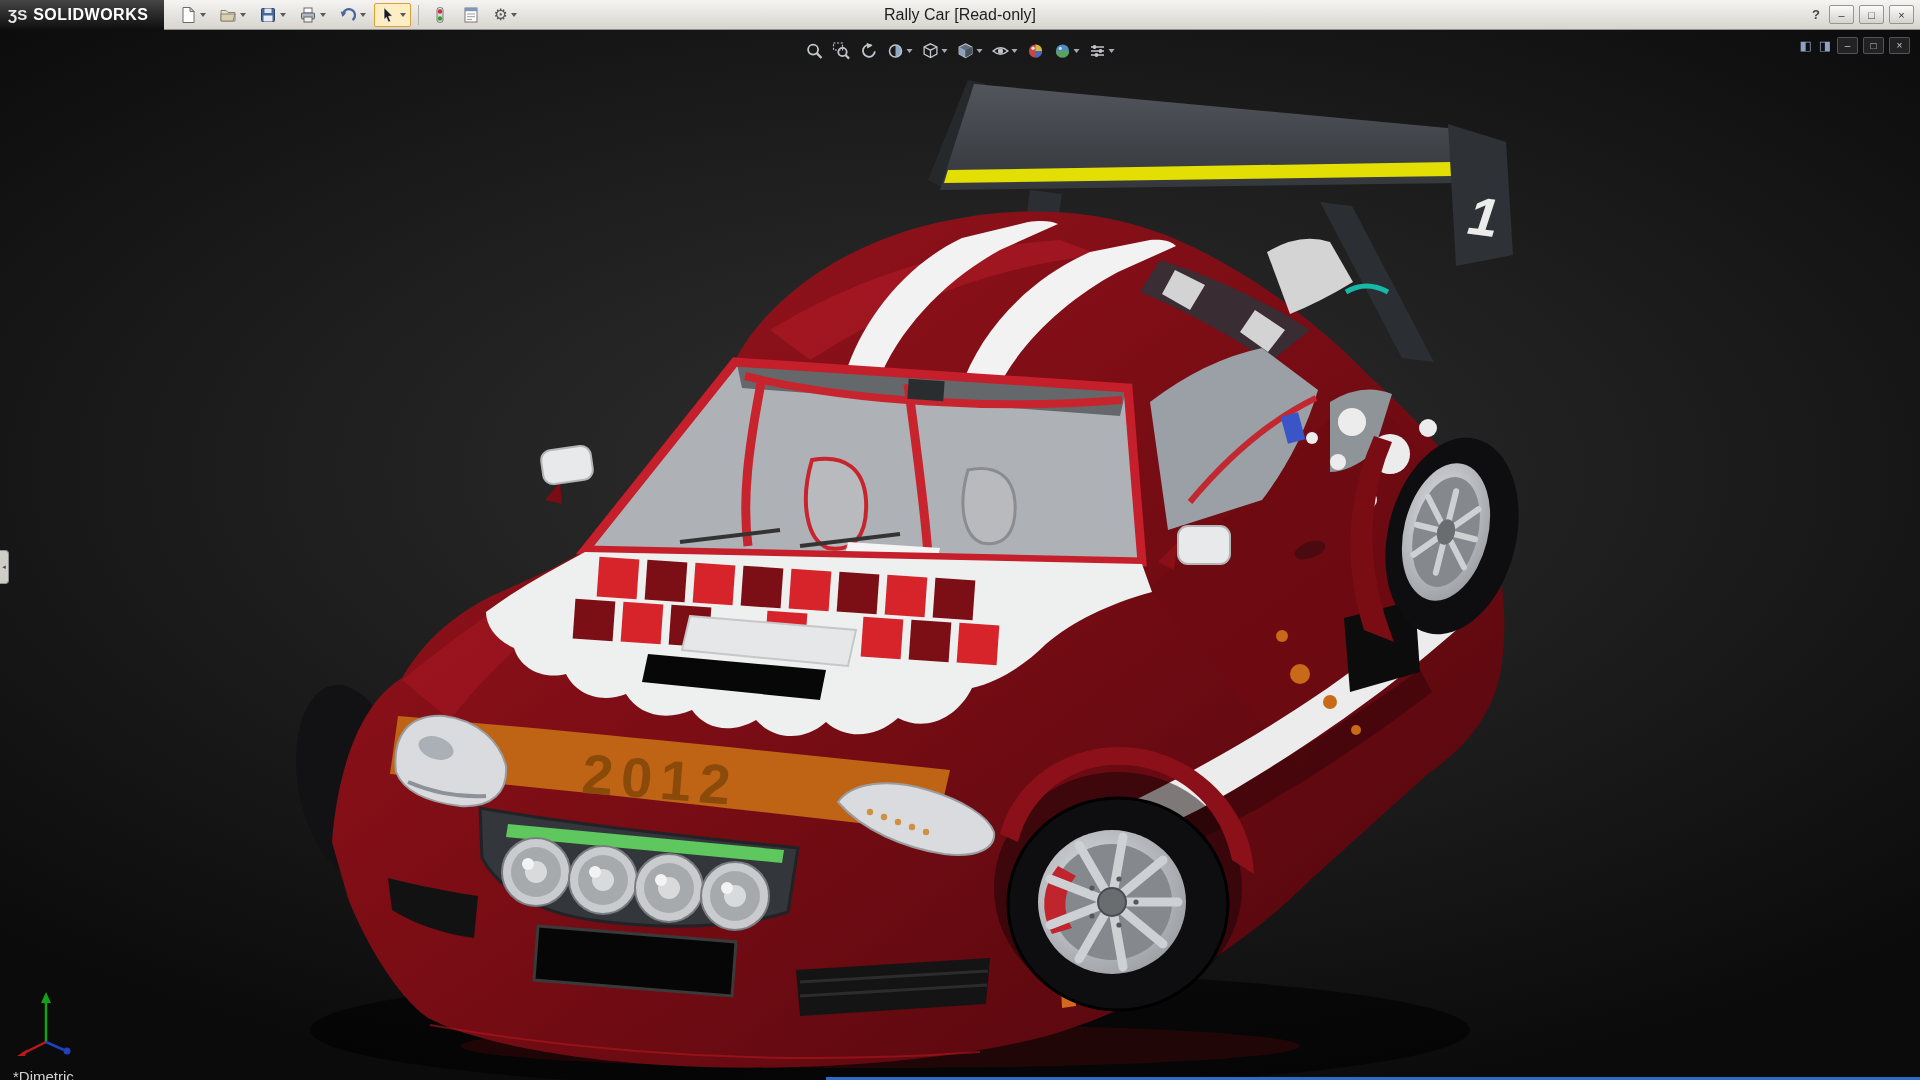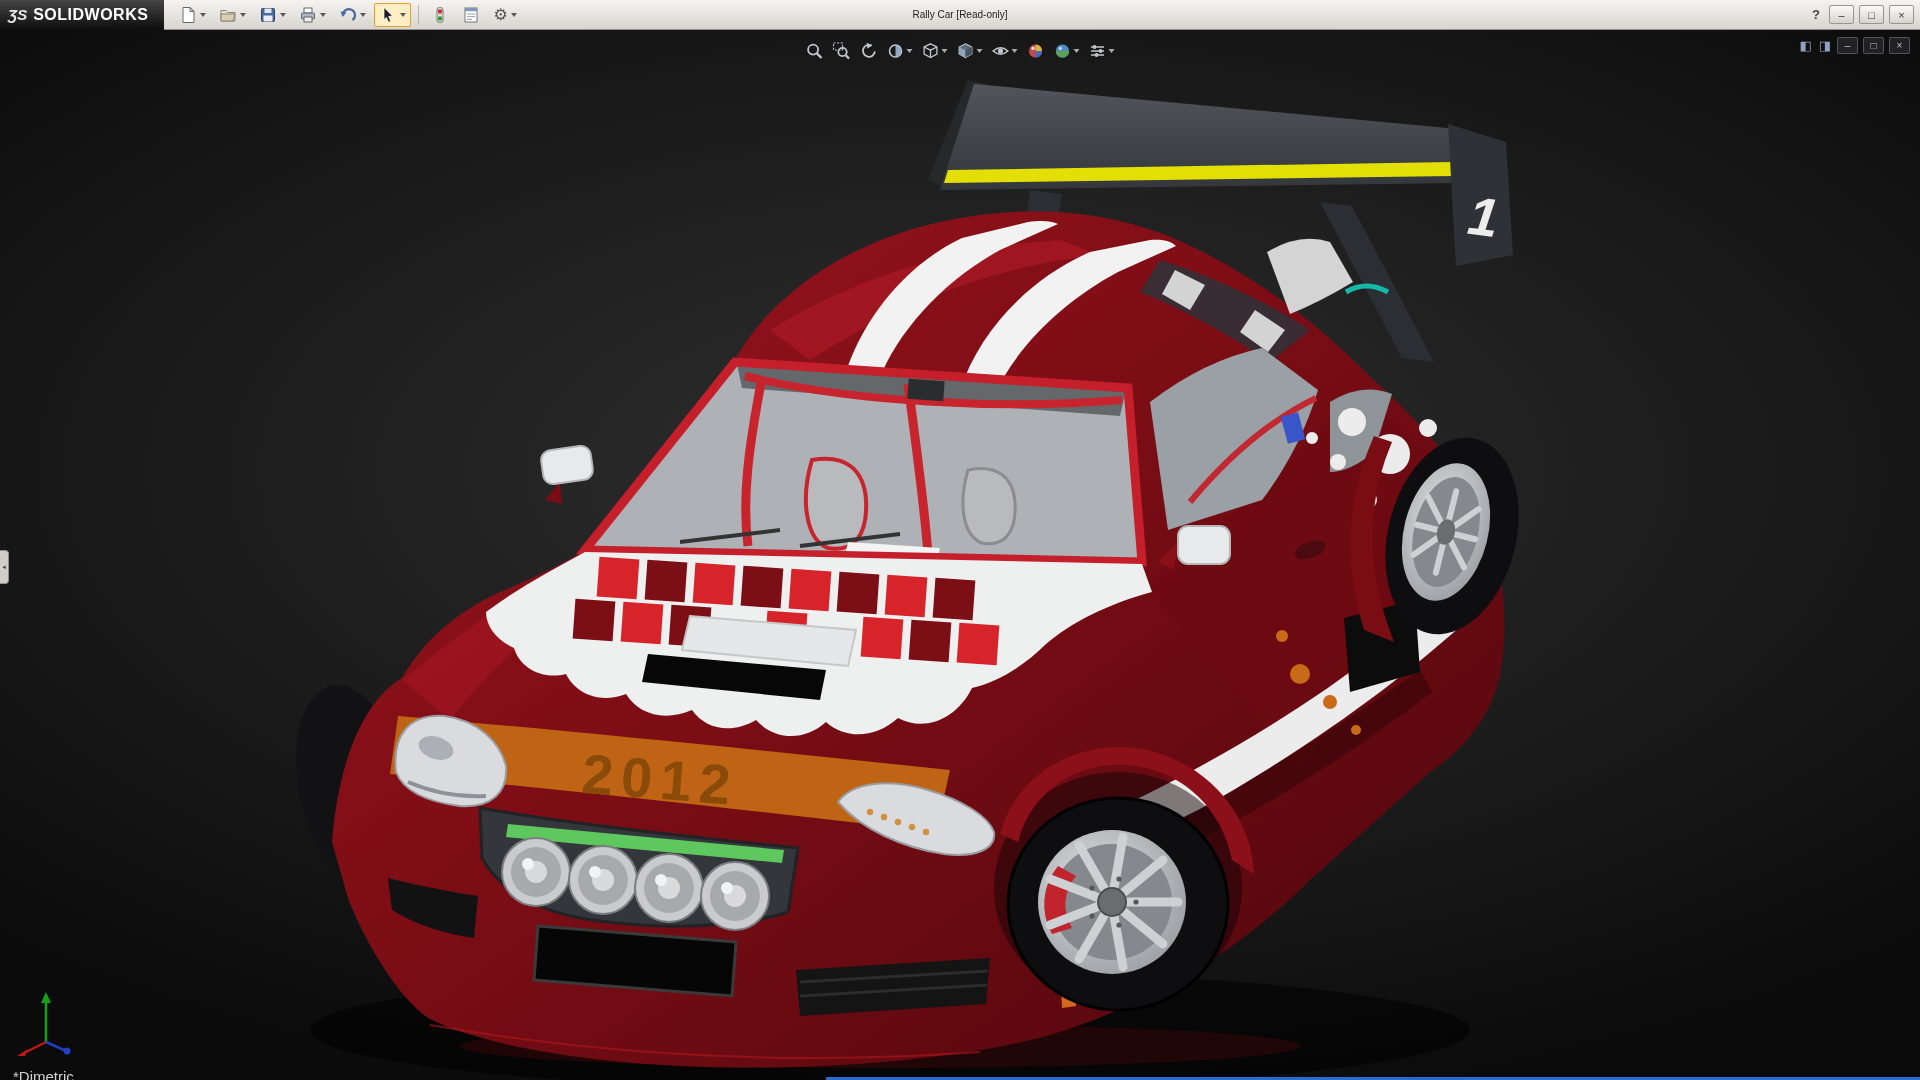--- a/index.html
+++ b/index.html
@@ -4,33 +4,33 @@
 <style>
   * { box-sizing: border-box; margin: 0; padding: 0; }
   html, body { width: 1920px; height: 1080px; overflow: hidden;
     font-family: "Liberation Sans", sans-serif; background: #000; user-select: none; }
 
   
   .titlebar { position: relative; height: 30px; display: flex; align-items: center;
     background: linear-gradient(#f5f4f2, #d8d5cf); border-bottom: 1px solid #8f8f8f; }
   .brand { height: 30px; display: flex; align-items: center; gap: 6px;
     background: linear-gradient(#454545, #0d0d0d); color: #fff; padding: 0 16px 0 8px; }
-  .brand-mark { font-weight: bold; font-style: italic; font-size: 15px; color: #e8e8e8; }
+  .brand-mark { font-weight: bold; font-size: 15px; color: #e8e8e8; }
   .brand-name { font-weight: bold; font-size: 16px; letter-spacing: .5px; }
   .tb-items { display: flex; align-items: center; margin-left: 10px; gap: 3px; }
   .tb-item { display: flex; align-items: center; gap: 3px; padding: 2px 4px;
     border: 1px solid transparent; border-radius: 2px; height: 24px; }
   .tb-item.active { border-color: #e0a030; background: #fdeec4; }
   .caret { width: 0; height: 0; border-left: 3px solid transparent; border-right: 3px solid transparent;
     border-top: 4px solid #5a5a5a; }
   .vcaret { width: 0; height: 0; border-left: 3px solid transparent; border-right: 3px solid transparent;
     border-top: 4px solid #a8acb2; }
   .sep { width: 1px; height: 20px; background: #b5b2ac; margin: 0 4px; }
   .win-title { position: absolute; left: 50%; transform: translateX(-50%);
-    font-size: 10px; color: #1d1d1d; white-space: nowrap; }
+    font-size: 16px; color: #1d1d1d; white-space: nowrap; }
   .tb-right { margin-left: auto; display: flex; align-items: center; gap: 5px; padding-right: 6px; }
   .help-glyph { font-size: 13px; color: #444; font-weight: bold; padding: 0 4px; }
   .win-btn { width: 25px; height: 19px; display: flex; align-items: center; justify-content: center;
     font-size: 11px; color: #333; background: linear-gradient(#fbfbfb, #d6d3cd);
     border: 1px solid #979591; border-radius: 2px; }
   .glyph-gear { font-size: 16px; color: #555; line-height: 1; }
   .icon18 { width: 18px; height: 18px; display: block; }
 
   
   .viewport { position: relative; width: 1920px; height: 1050px; overflow: hidden;

